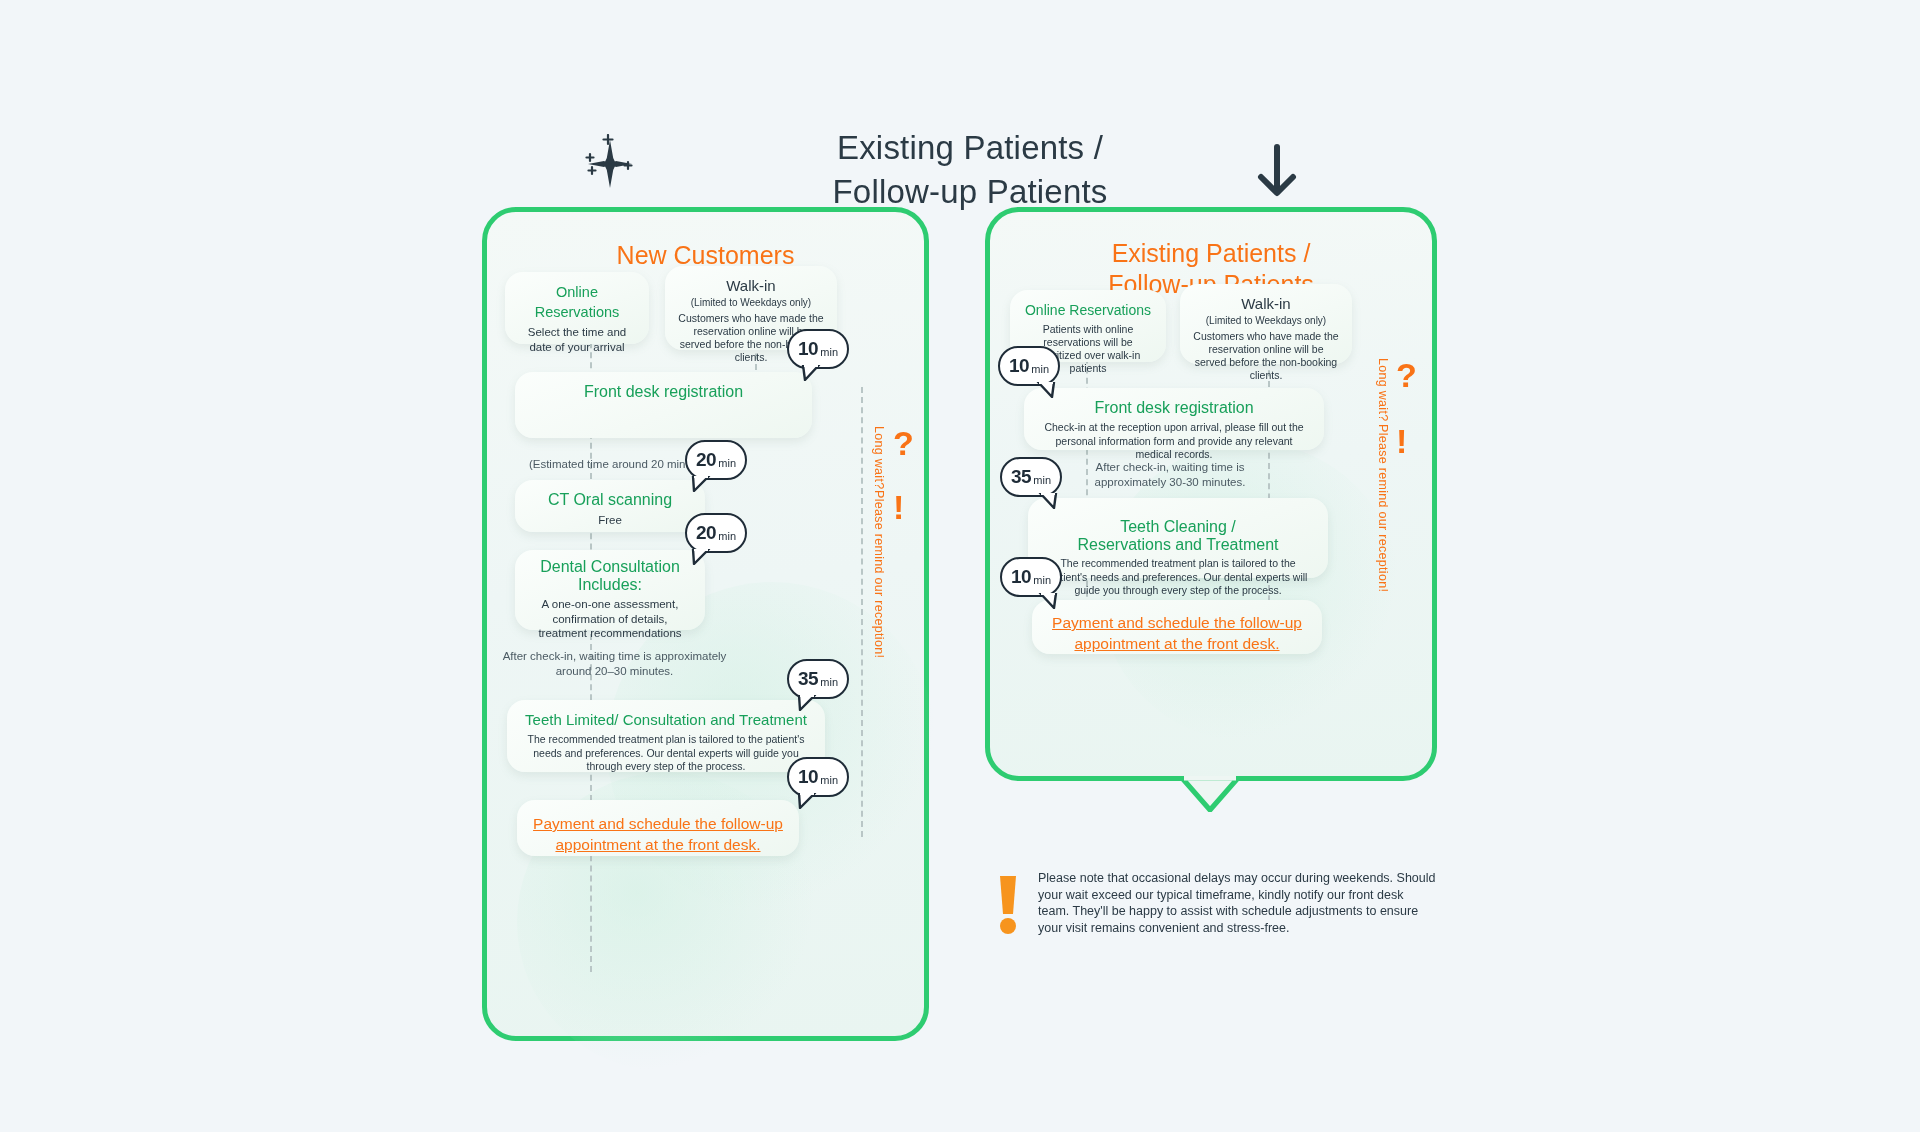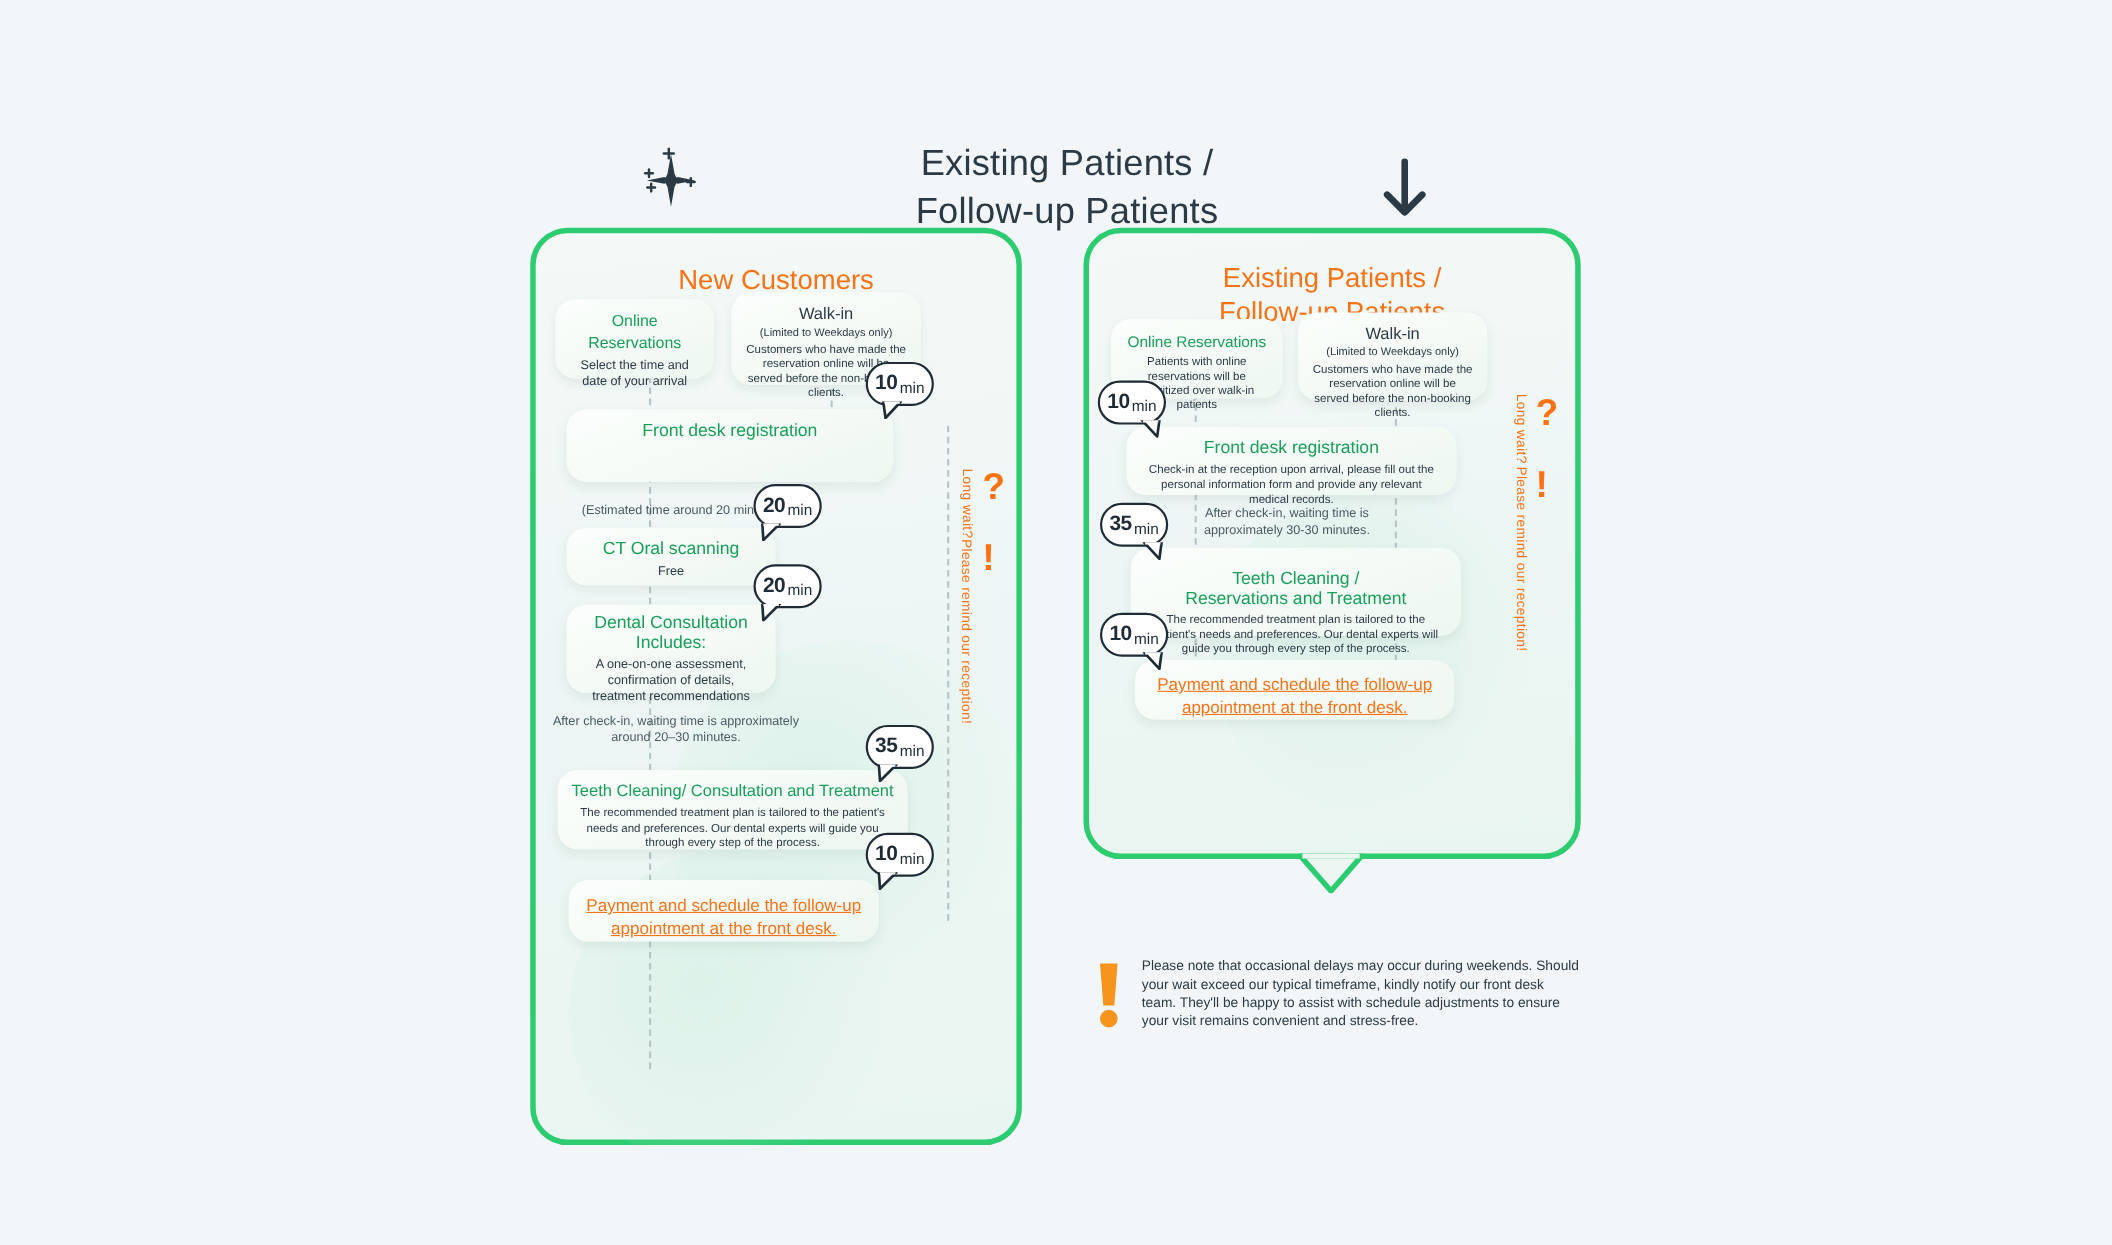--- a/index.html
+++ b/index.html
@@ -91,21 +91,21 @@
     position: absolute; width: 62px; height: 40px;
     border: 2.4px solid #1f2c38; border-radius: 22px;
     background: #ffffff;
     display: flex; align-items: center; justify-content: center;
     z-index: 6;
   }
   .bubble .num {
     font-size: 19px; font-weight: 700; color: #1f2c38; letter-spacing: -.4px;
   }
   .bubble .unit {
-    font-size: 14px; color: #1f2c38; margin-left: 2px; margin-top: 5px;
+    font-size: 11px; color: #1f2c38; margin-left: 2px; margin-top: 5px;
   }
   .bub-tail-svg { position:absolute; bottom:-14px; }
 
   
   .vert {
     position: absolute;
     writing-mode: vertical-rl;
     font-size: 12.5px; color: #f97316; letter-spacing: .3px;
     white-space: nowrap;
   }
@@ -223,21 +223,21 @@
       <span class="unit">min</span>
       <svg class="bub-tail-svg" style="left:4px; width:20px; height:16px;" viewBox="0 0 20 16">
         <path d="M2 0 L18 0 L3 15 Z" fill="#ffffff" stroke="#1f2c38" stroke-width="2.4" stroke-linejoin="round"></path>
         <path d="M3 0 L17 0" stroke="#ffffff" stroke-width="4"></path>
       </svg>
     </div>
 
     <div class="caption" style="left:10px; top:437px; width:235px;">After check-in, waiting time is approximately around 20–30 minutes.</div>
 
     <div class="card" style="left:20px; top:488px; width:318px; height:72px;">
-      <div class="card-title" style="font-size:15px;">Teeth Cleaning/ Consultation and Treatment</div>
+      <div class="card-title" style="font-size:15px;">Teeth Limited/ Consultation and Treatment</div>
       <div class="card-body" style="font-size:10.5px; line-height:13.5px;">The recommended treatment plan is tailored to the patient's needs and preferences. Our dental experts will guide you through every step of the process.</div>
     </div>
     <div class="bubble" style="left:300px; top:447px;">
       <span class="num">35</span>
       <span class="unit">min</span>
       <svg class="bub-tail-svg" style="left:8px; width:20px; height:16px;" viewBox="0 0 20 16">
         <path d="M2 0 L18 0 L3 15 Z" fill="#ffffff" stroke="#1f2c38" stroke-width="2.4" stroke-linejoin="round"></path>
         <path d="M3 0 L17 0" stroke="#ffffff" stroke-width="4"></path>
       </svg>
     </div>

